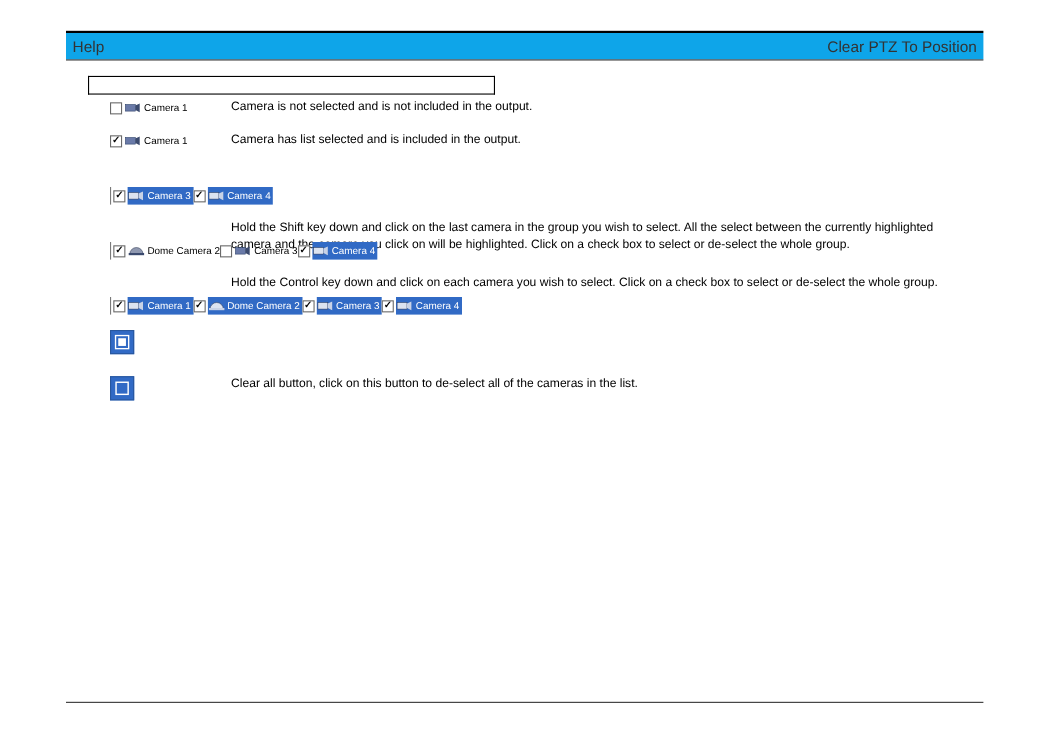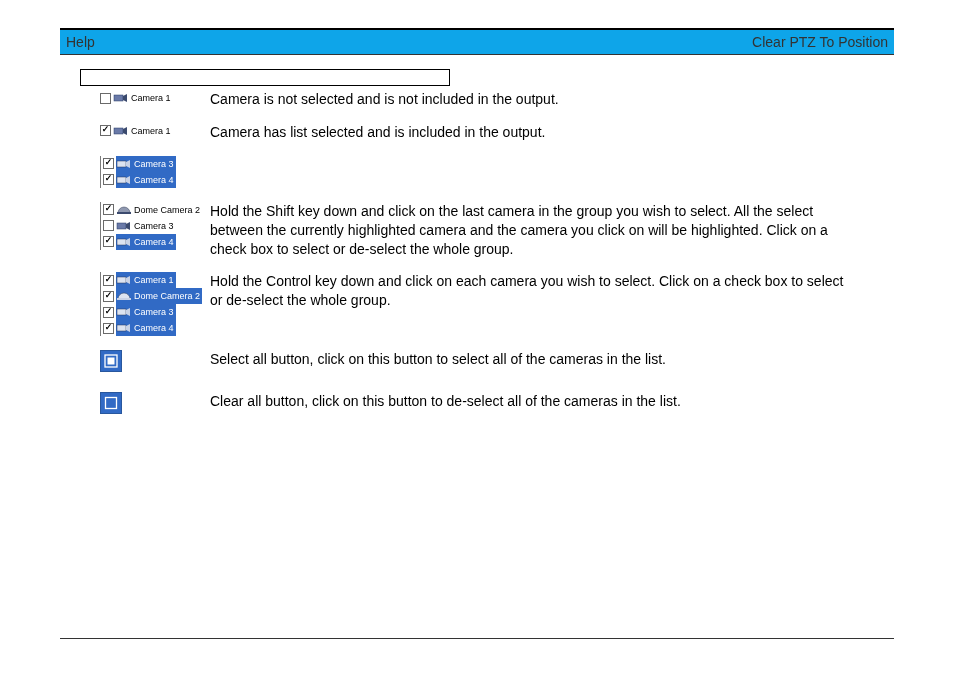--- a/index.html
+++ b/index.html
@@ -58,38 +58,38 @@
     align-items: flex-start;
     margin: 4px 0 14px 40px;
   }
   .icon-cell {
     width: 110px;
     flex-shrink: 0;
     position: relative;
   }
   .desc-cell {
     flex: 1;
-    font-size: 14px;
+    font-size: 11px;
     line-height: 1.35;
     padding-right: 40px;
   }
 
   .cam-line {
     display: flex;
     align-items: center;
     height: 16px;
     white-space: nowrap;
   }
   .cam-line.selected {
     background: #316ac5;
     color: #fff;
     display: inline-flex;
     padding: 0 2px 0 0;
   }
-  .stack { display: flex; flex-direction: column; }
+  .stack { display: flex; flex-direction: row; margin-top: 20px; }
   .stack.bordered { border-left: 1px solid #7a7a7a; padding-left: 2px; }
 
   .chk {
     width: 11px; height: 11px; border: 1px solid #6a6a6a;
     background: #fff;
     margin-right: 2px;
     display: inline-flex;
     align-items: center; justify-content: center;
     flex-shrink: 0;
   }
@@ -336,21 +336,20 @@
 
     <div class="tool-row">
       <div class="tool-spacer">
         <div class="tool-btn">
           <svg width="14" height="14">
               <rect x="1" y="1" width="12" height="12" fill="none" stroke="#fff" stroke-width="1.3"></rect>
               <rect x="3.5" y="3.5" width="7" height="7" fill="#fff"></rect>
             </svg>
         </div>
       </div>
-      <div class="desc-cell">Select all button, click on this button to select all of the cameras in the list.</div>
     </div>
 
     <div class="tool-row">
       <div class="tool-spacer">
         <div class="tool-btn">
           <svg width="14" height="14">
               <rect x="1.5" y="1.5" width="11" height="11" fill="none" stroke="#fff" stroke-width="1.3"></rect>
             </svg>
         </div>
       </div>

